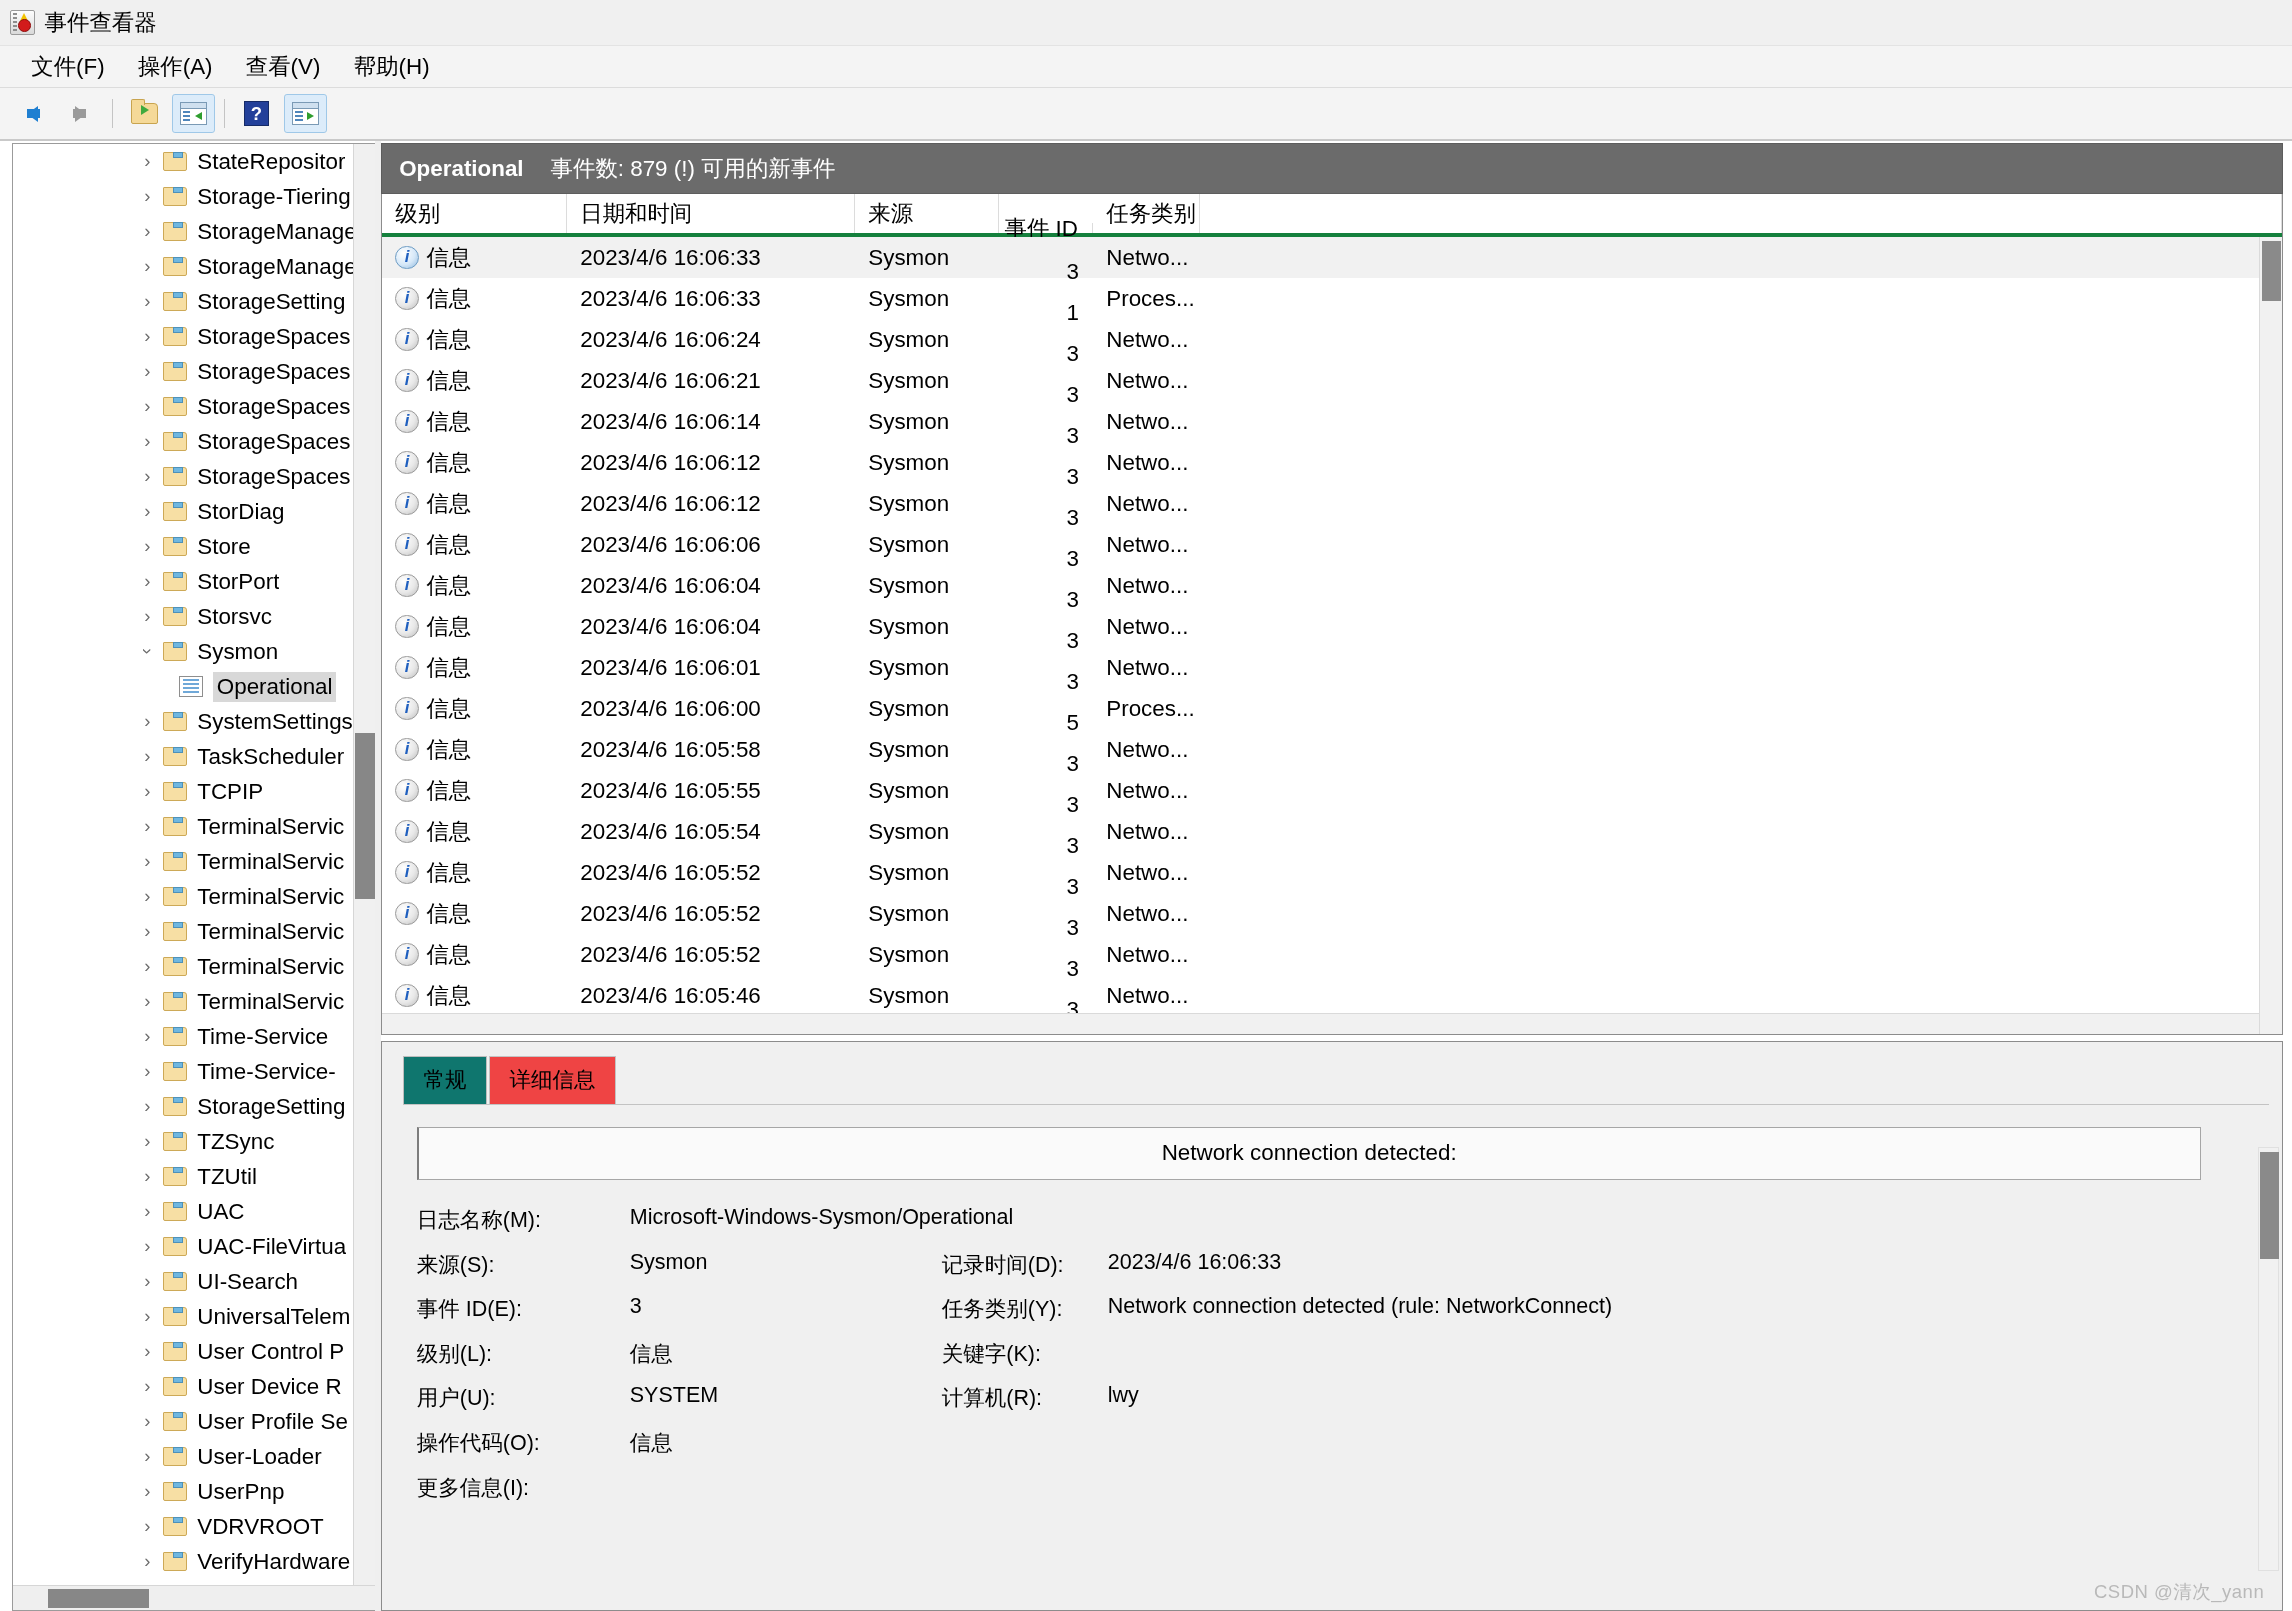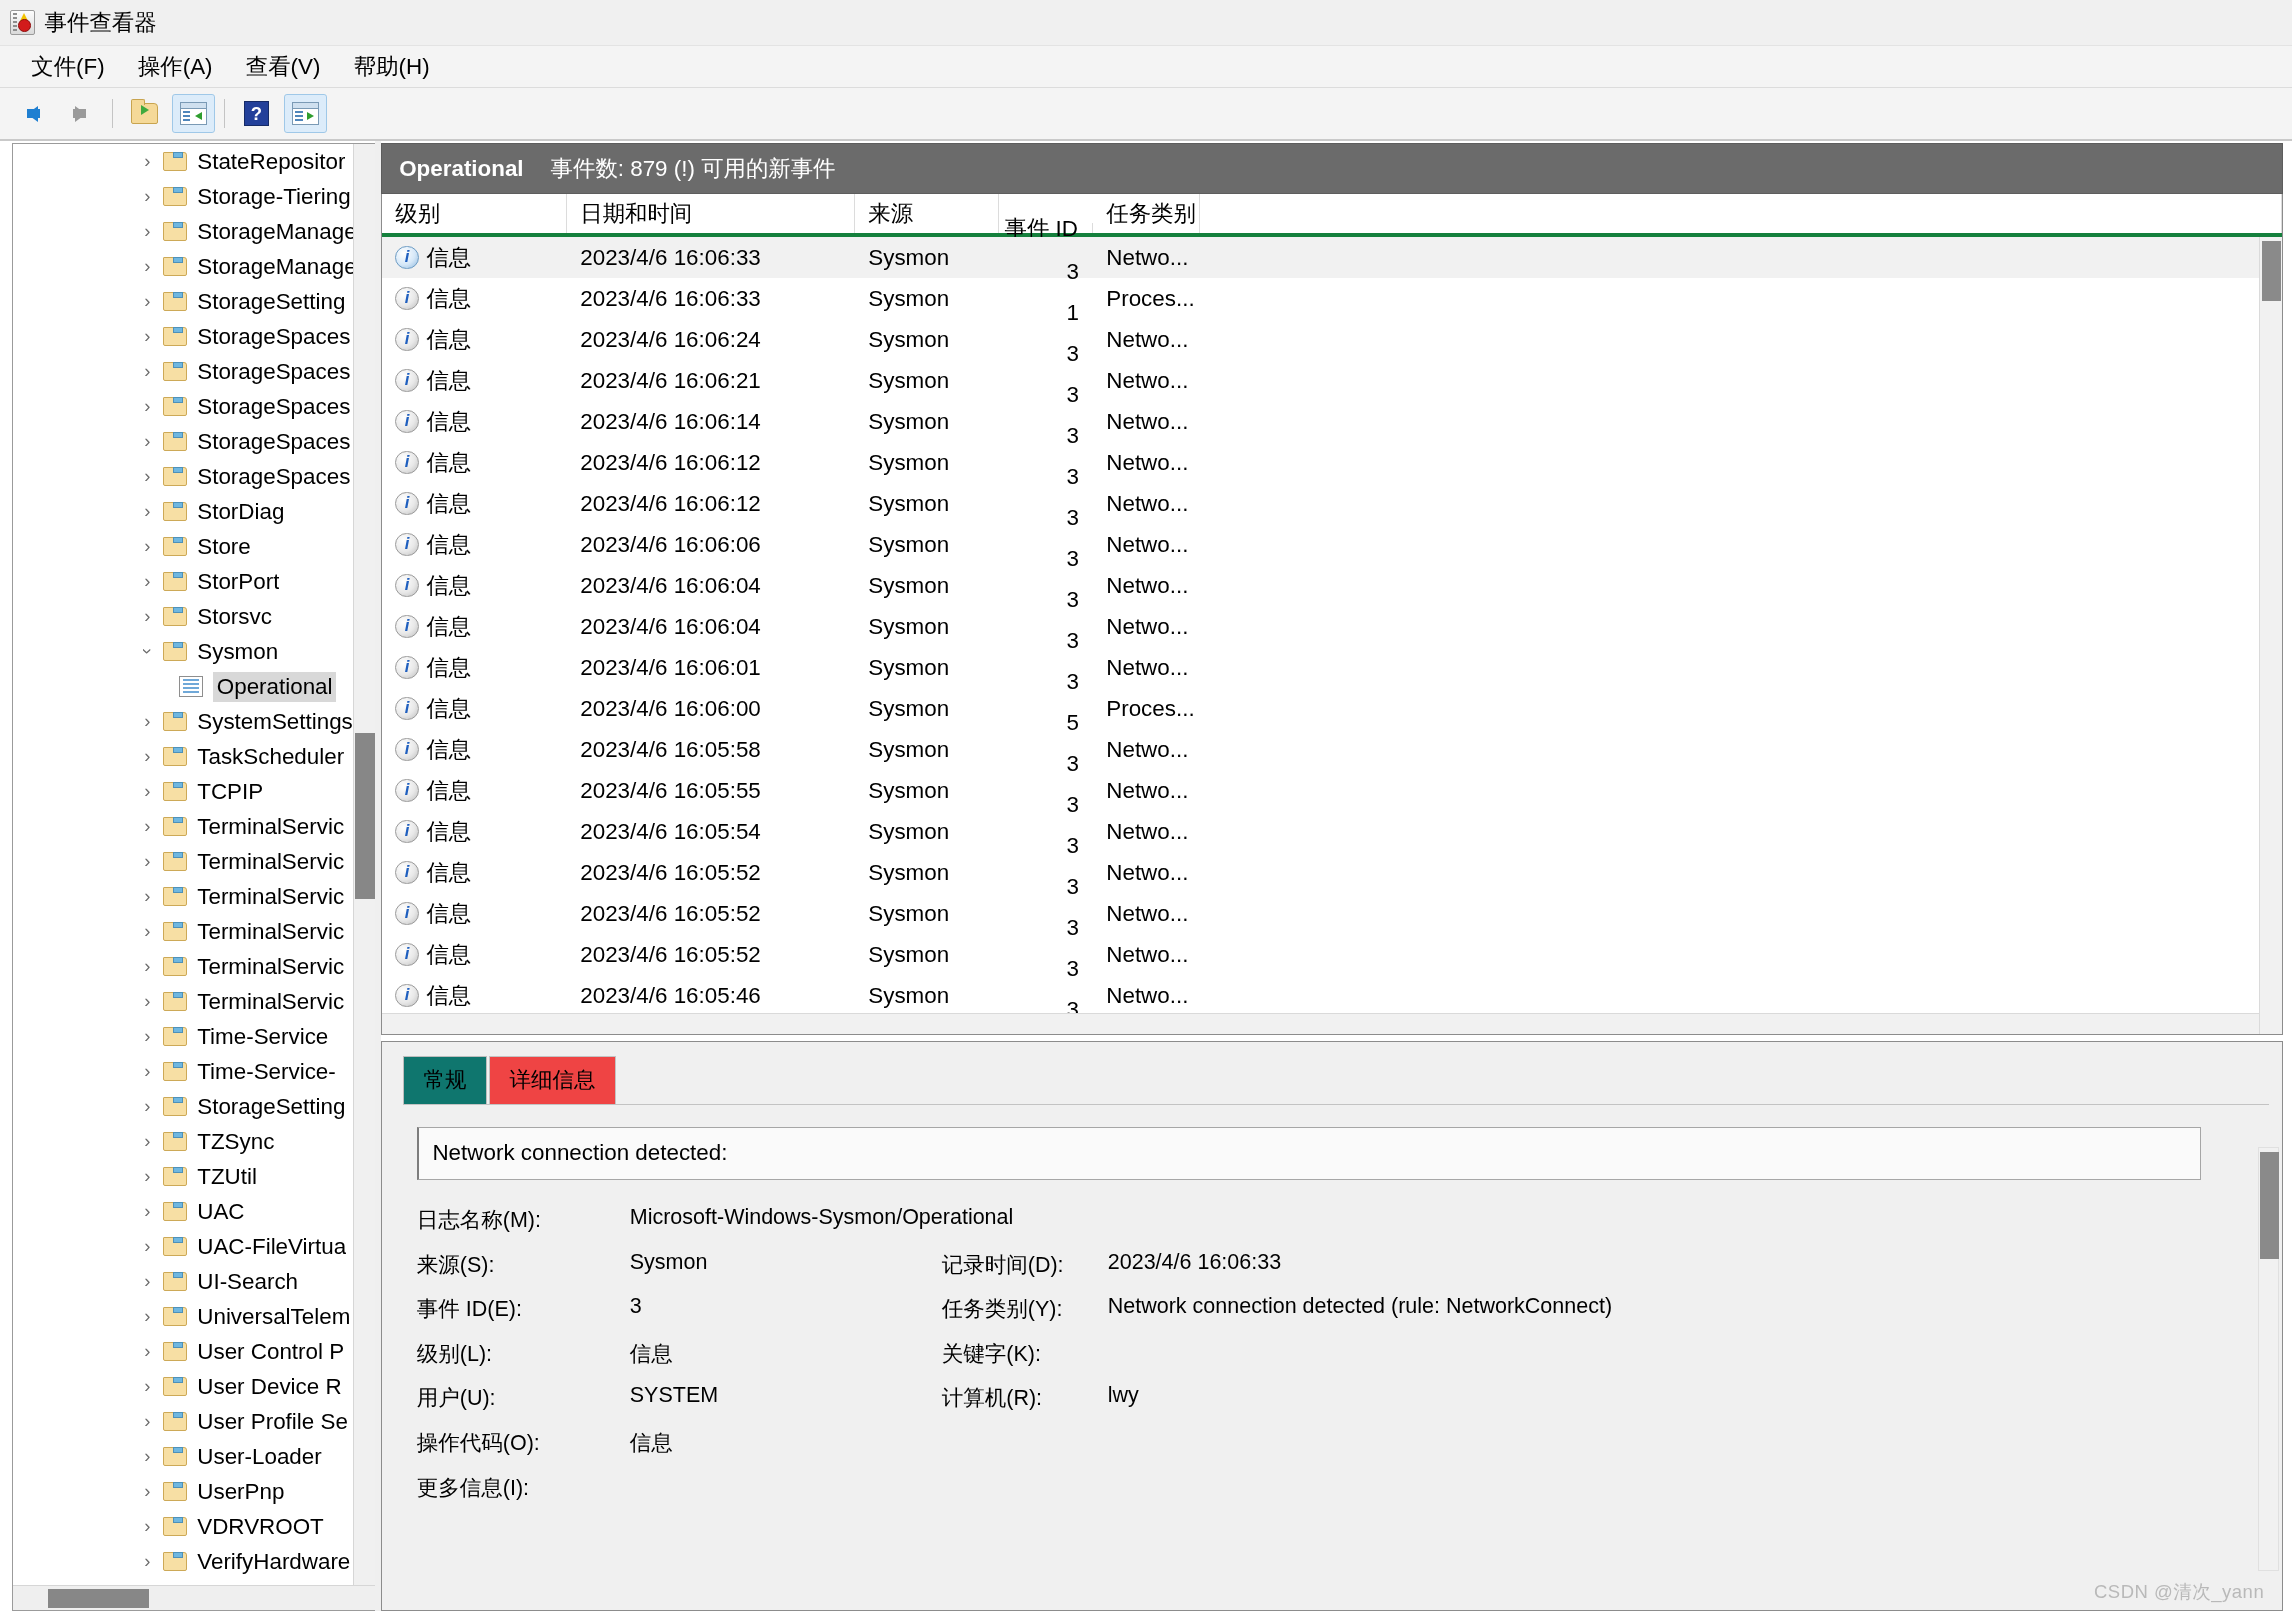--- a/index.html
+++ b/index.html
@@ -252,20 +252,21 @@
   .tab-body {
     margin: 0 13.7px 0 21.5px; flex:1; background:#f0f0f0;
     border-top:1px solid #c3c3c3; padding: 21.5px 0 0 0; min-height:0;
     position:relative; overflow:hidden;
   }
   .msg-box {
     margin: 0 68px 0 13.7px;
     background:#fafafa; border:1px solid #a6a6a6;
     padding: 12.7px 13.7px; font-size:22.4px;
     border-left: 2.9px solid #7d7d7d;
+    text-align: center;
   }
   .fields {
     margin: 25px 0 0 13.7px;
     display:grid;
     grid-template-columns: 213px 312px 166px auto;
     row-gap: 15.6px;
     font-size: 21.5px; color:#000;
   }
   .fields .lbl { white-space:nowrap; }
   .fields .val { white-space:nowrap; }

